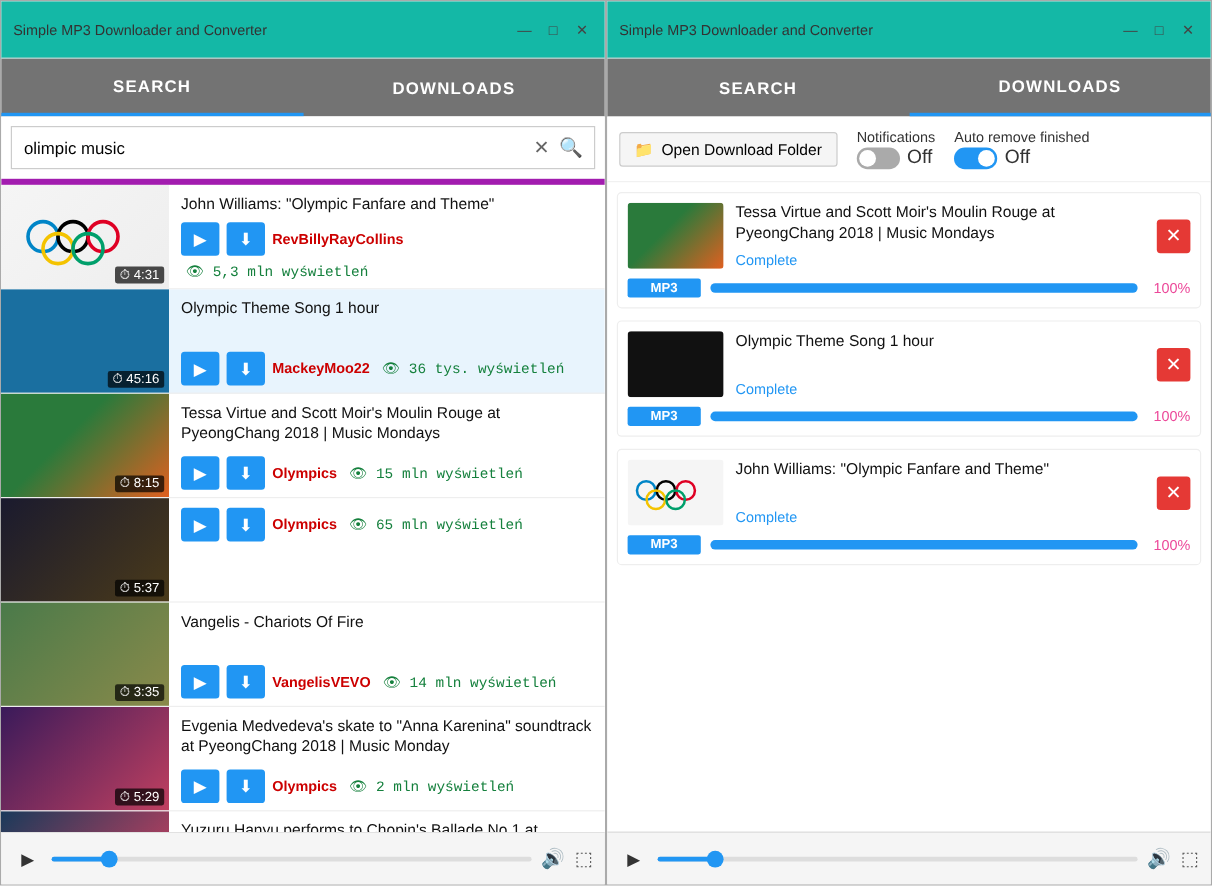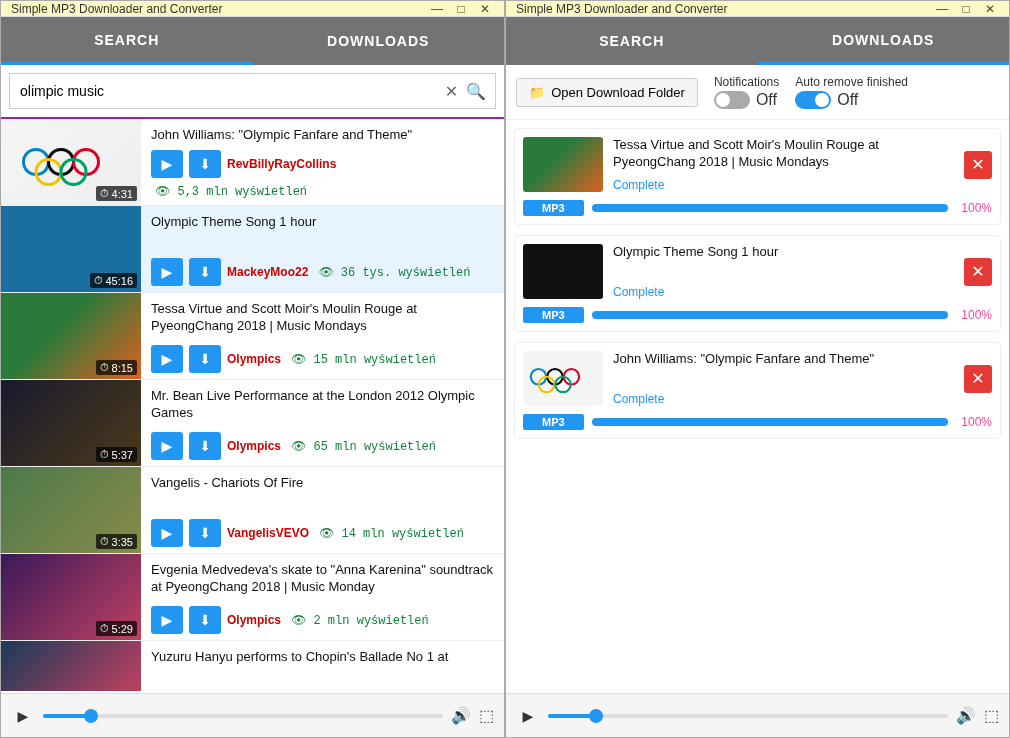--- a/index.html
+++ b/index.html
@@ -14,22 +14,22 @@
     .window {
       width: 505px;
       height: 738px;
       background: #fff;
       border: 1px solid #aaa;
       display: flex;
       flex-direction: column;
       overflow: hidden;
     }
     .title-bar {
-      background: #fef9c3;
-      height: 16px;
+      background: #14b8a6;
+      height: 48px;
       display: flex;
       align-items: center;
       padding: 0 10px;
       border-bottom: 1px solid #ddd;
       flex-shrink: 0;
     }
     .title-bar-text {
       flex: 1;
       font-size: 12px;
       color: #333;
@@ -66,21 +66,21 @@
       letter-spacing: 1px;
     }
     .tab.active {
       border-bottom: 3px solid #2196F3;
     }
     
     .search-input-wrapper {
       position: relative;
       padding: 8px;
       background: #fff;
-      border-bottom: 2px solid #a21caf;
+      border-bottom: 5px solid #a21caf;
       flex-shrink: 0;
     }
     .search-input {
       width: 100%;
       height: 36px;
       border: 1px solid #ccc;
       padding: 0 60px 0 10px;
       font-size: 14px;
       outline: none;
     }
@@ -495,21 +495,20 @@
     </div>
 
     <div class="result-item">
       <div class="result-thumb" style="width:140px;height:86px;background:linear-gradient(135deg,#1a1a2e 0%,#4a3a1a 100%);">
         <div class="thumb-duration">
           <span>⏱</span>
           <span>5:37</span>
         </div>
       </div>
       <div class="result-info">
-        <div class="result-title">Mr. Bean Live Performance at the London 2012 Olympic Games</div>
         <div class="result-actions">
           <button class="action-btn play-btn">▶</button>
           <button class="action-btn dl-btn">⬇</button>
           <span class="channel-name red">Olympics</span>
           <span class="view-count">👁 65 mln wyświetleń</span>
         </div>
       </div>
     </div>
 
     <div class="result-item">

